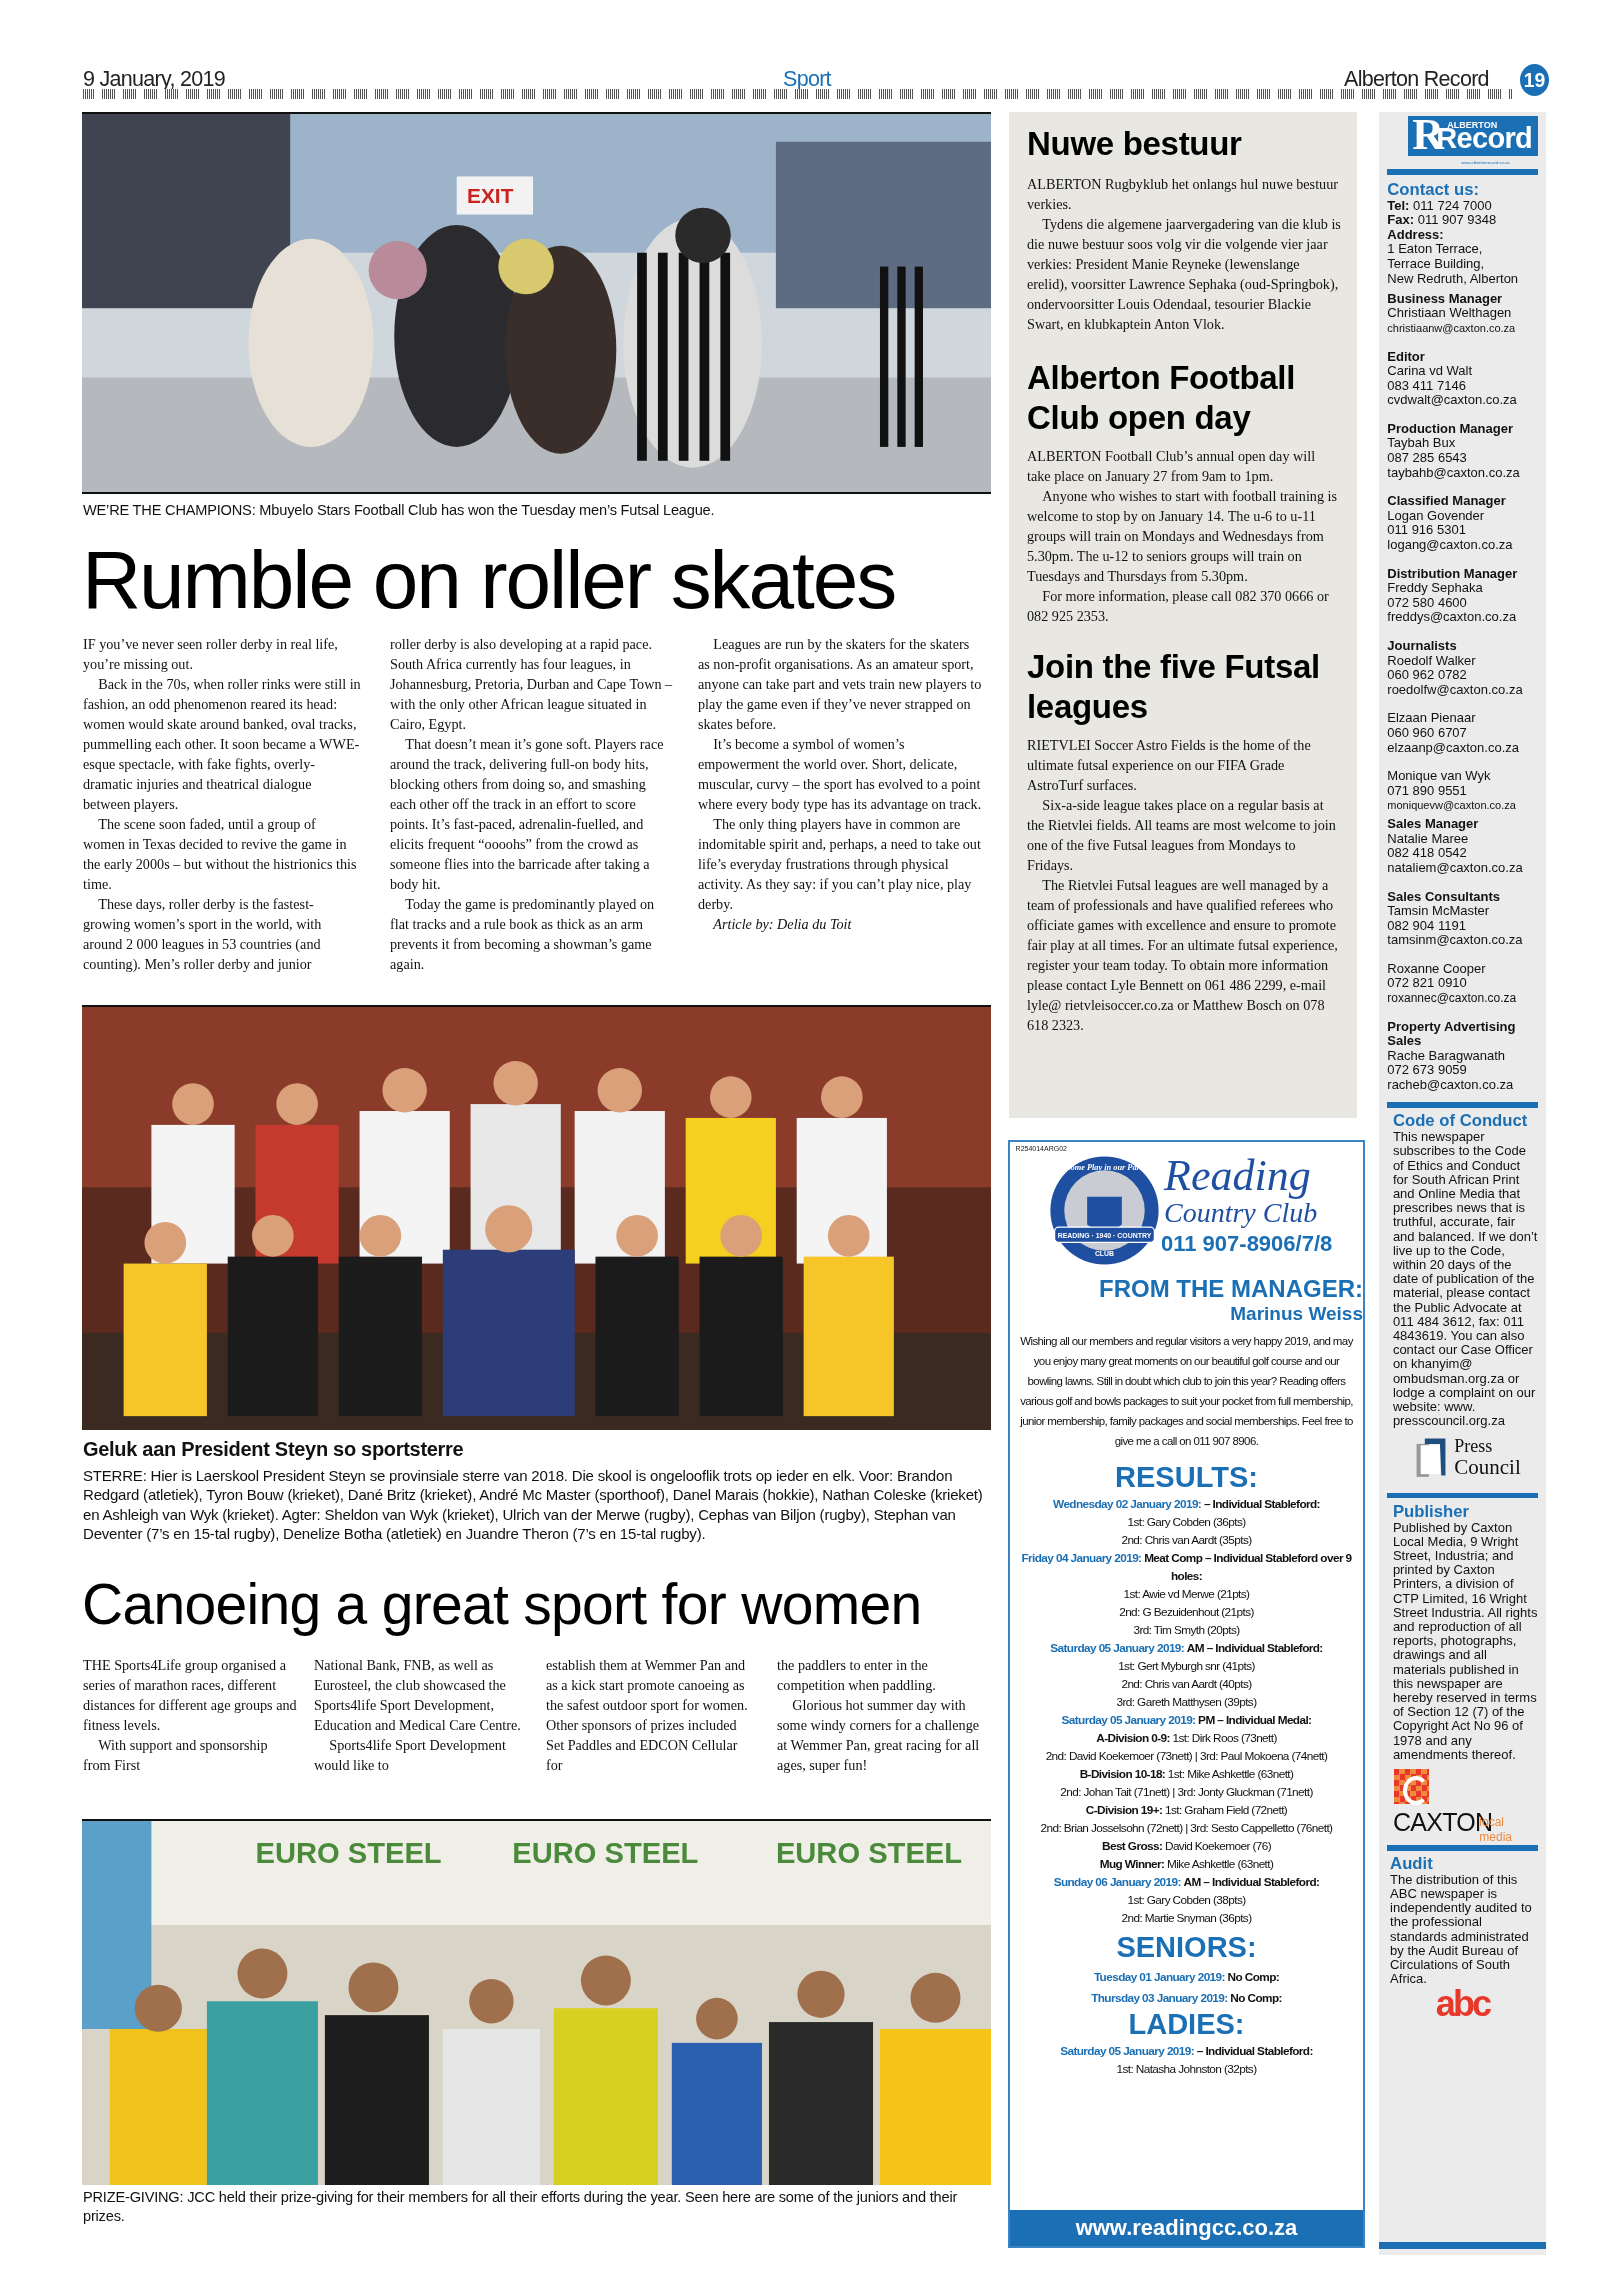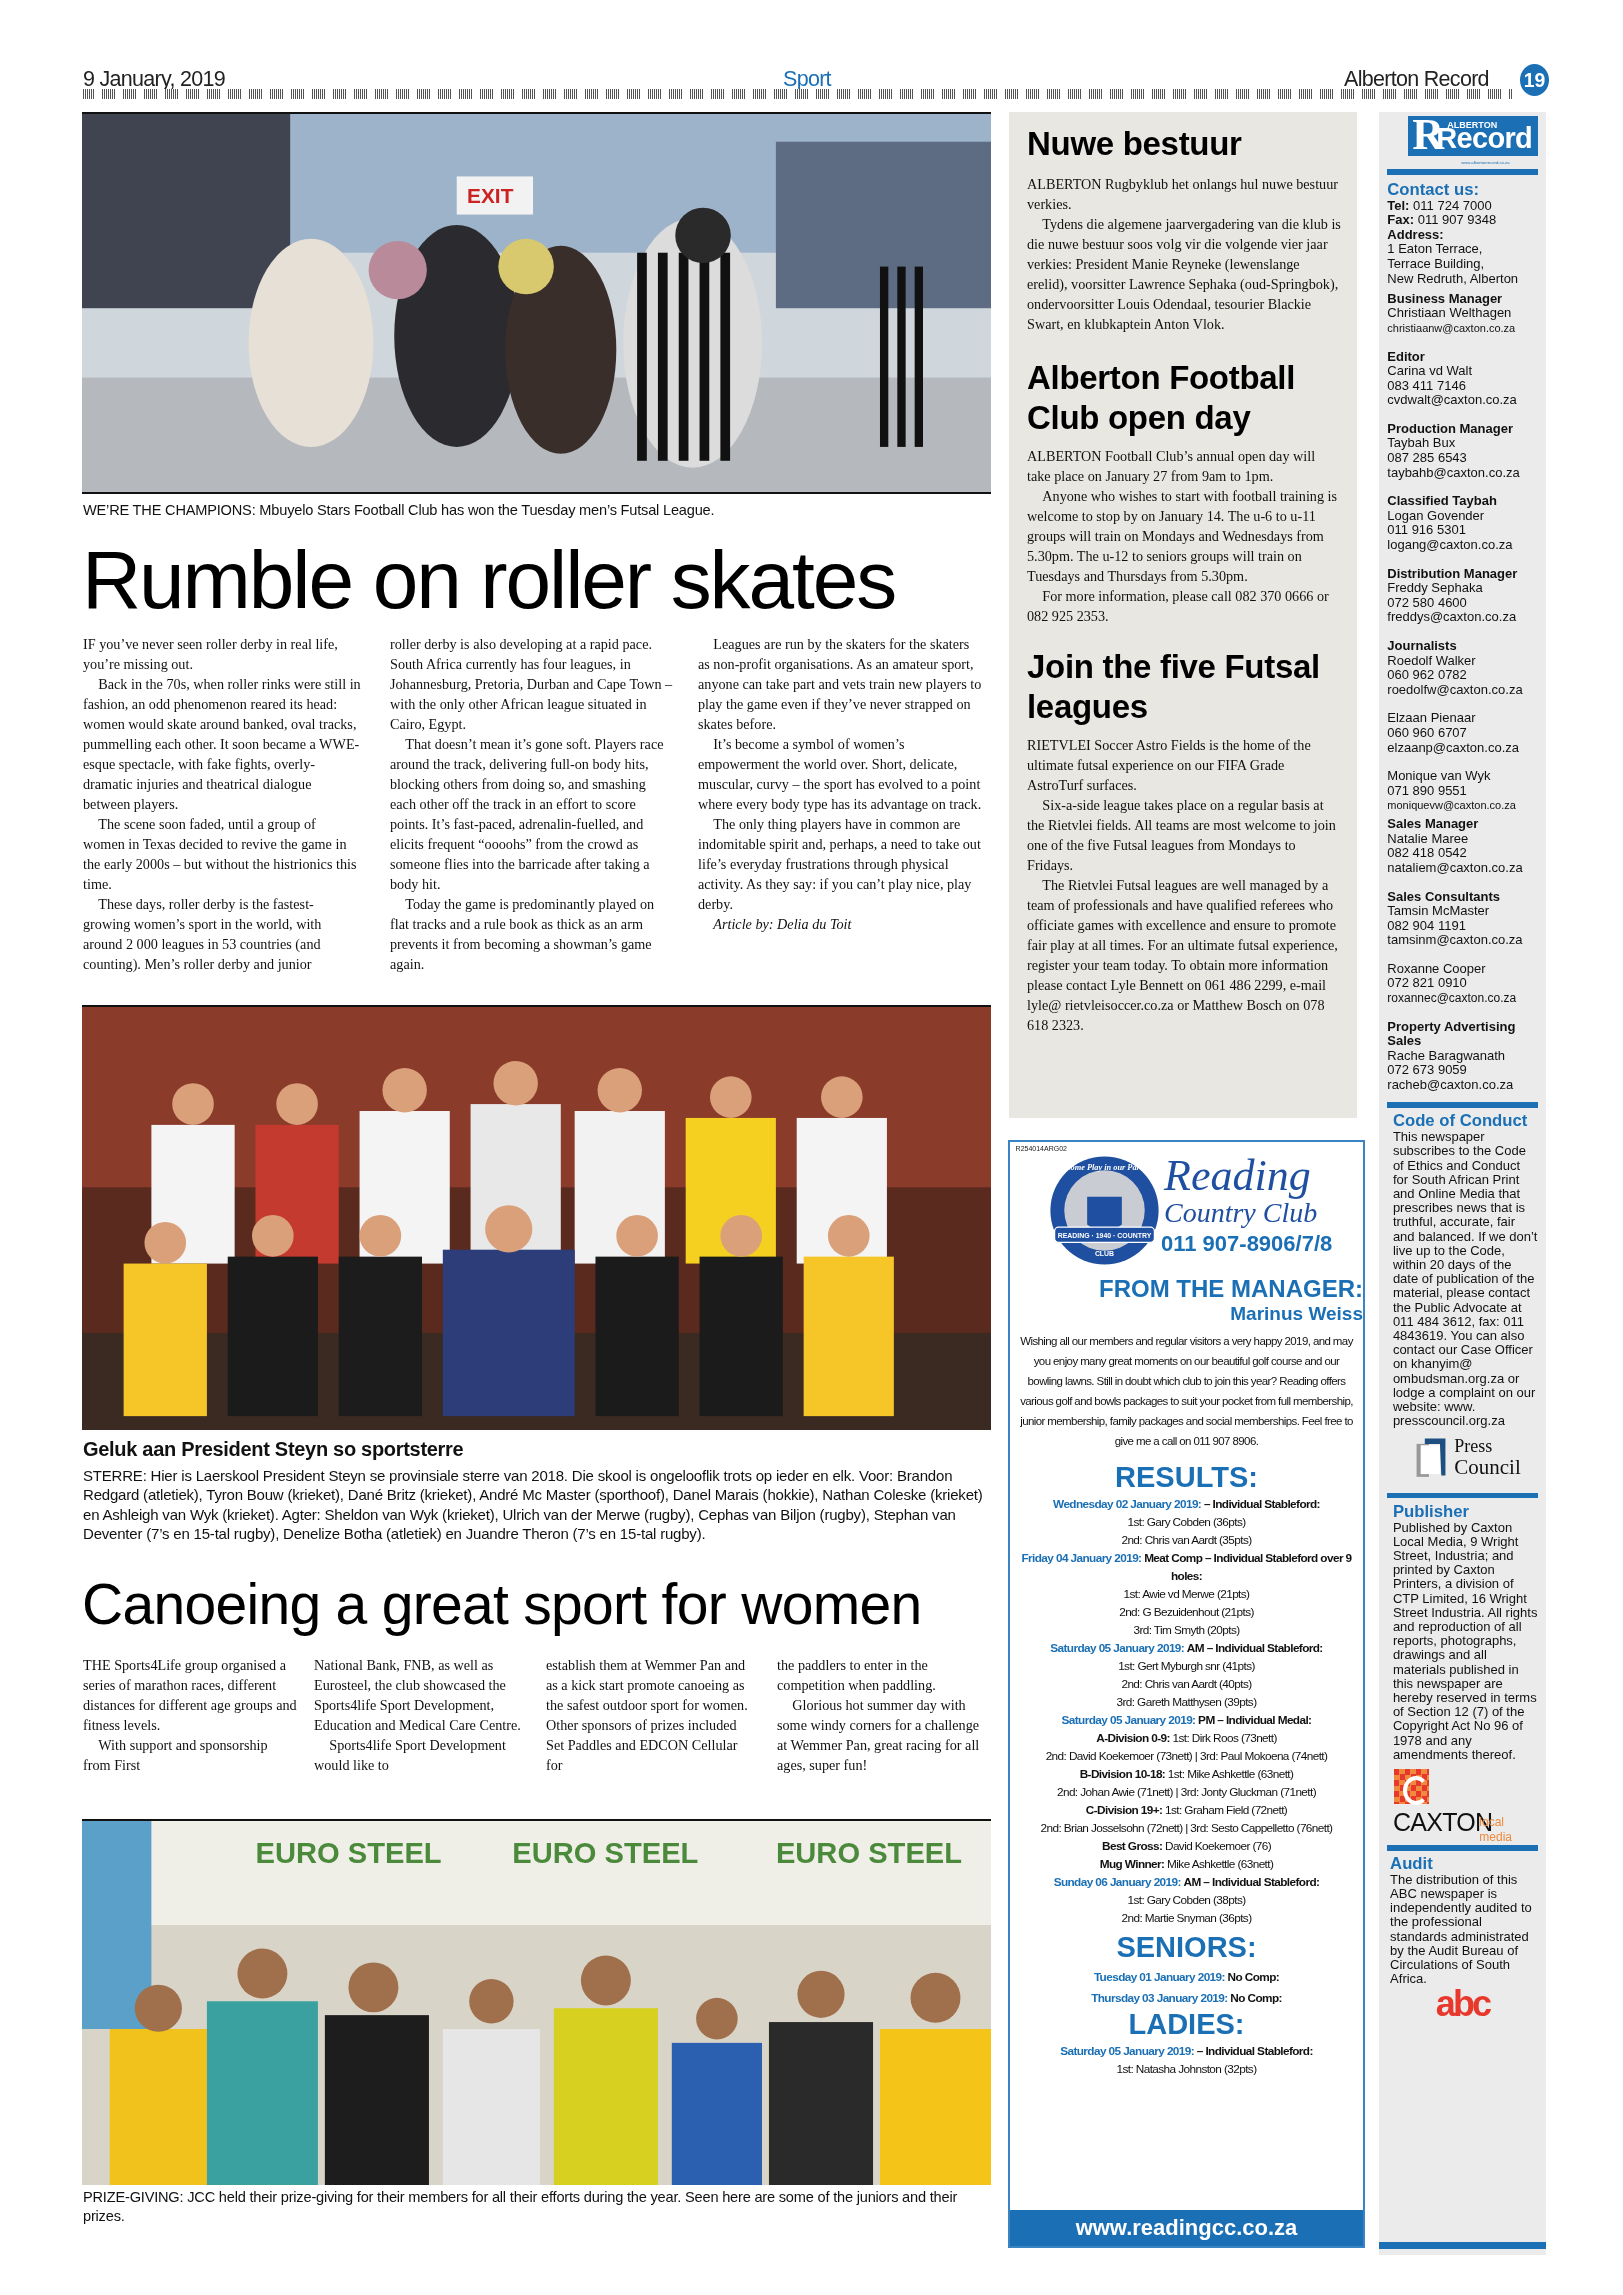--- a/index.html
+++ b/index.html
@@ -245,21 +245,21 @@
     <div class="ad-line">2nd: G Bezuidenhout (21pts)</div>
     <div class="ad-line">3rd: Tim Smyth (20pts)</div>
     <div class="ad-line"><span class="ad-date">Saturday 05 January 2019:</span> <b>AM – Individual Stableford:</b></div>
     <div class="ad-line">1st: Gert Myburgh snr (41pts)</div>
     <div class="ad-line">2nd: Chris van Aardt (40pts)</div>
     <div class="ad-line">3rd: Gareth Matthysen (39pts)</div>
     <div class="ad-line"><span class="ad-date">Saturday 05 January 2019:</span> <b>PM – Individual Medal:</b></div>
     <div class="ad-line"><b>A-Division 0-9:</b> <span>1st: Dirk Roos (73nett)</span></div>
     <div class="ad-line">2nd: David Koekemoer (73nett) | 3rd: Paul Mokoena (74nett)</div>
     <div class="ad-line"><b>B-Division 10-18:</b> <span>1st: Mike Ashkettle (63nett)</span></div>
-    <div class="ad-line">2nd: Johan Awie (71nett) | 3rd: Jonty Gluckman (71nett)</div>
+    <div class="ad-line">2nd: Johan Tait (71nett) | 3rd: Jonty Gluckman (71nett)</div>
     <div class="ad-line"><b>C-Division 19+:</b> <span>1st: Graham Field (72nett)</span></div>
     <div class="ad-line">2nd: Brian Josselsohn (72nett) | 3rd: Sesto Cappelletto (76nett)</div>
     <div class="ad-line"><b>Best Gross:</b> <span>David Koekemoer (76)</span></div>
     <div class="ad-line"><b>Mug Winner:</b> <span>Mike Ashkettle (63nett)</span></div>
     <div class="ad-line"><span class="ad-date">Sunday 06 January 2019:</span> <b>AM – Individual Stableford:</b></div>
     <div class="ad-line">1st: Gary Cobden (38pts)</div>
     <div class="ad-line">2nd: Martie Snyman (36pts)</div>
   </div>
   <div class="ad-sec" style="margin-top:2.8px;">SENIORS:</div>
   <div class="ad-line" style="margin-top:2.8px;"><span class="ad-date">Tuesday 01 January 2019:</span> <b>No Comp:</b></div>
@@ -299,21 +299,21 @@
       <div>083 411 7146</div>
       <div>cvdwalt@caxton.co.za</div>
     </div>
     <div style="margin-top:14px;">
       <div class="sb-role">Production Manager</div>
       <div>Taybah Bux</div>
       <div>087 285 6543</div>
       <div>taybahb@caxton.co.za</div>
     </div>
     <div style="margin-top:14px;">
-      <div class="sb-role">Classified Taybah</div>
+      <div class="sb-role">Classified Manager</div>
       <div>Logan Govender</div>
       <div>011 916 5301</div>
       <div>logang@caxton.co.za</div>
     </div>
     <div style="margin-top:14px;">
       <div class="sb-role">Distribution Manager</div>
       <div>Freddy Sephaka</div>
       <div>072 580 4600</div>
       <div>freddys@caxton.co.za</div>
     </div>

